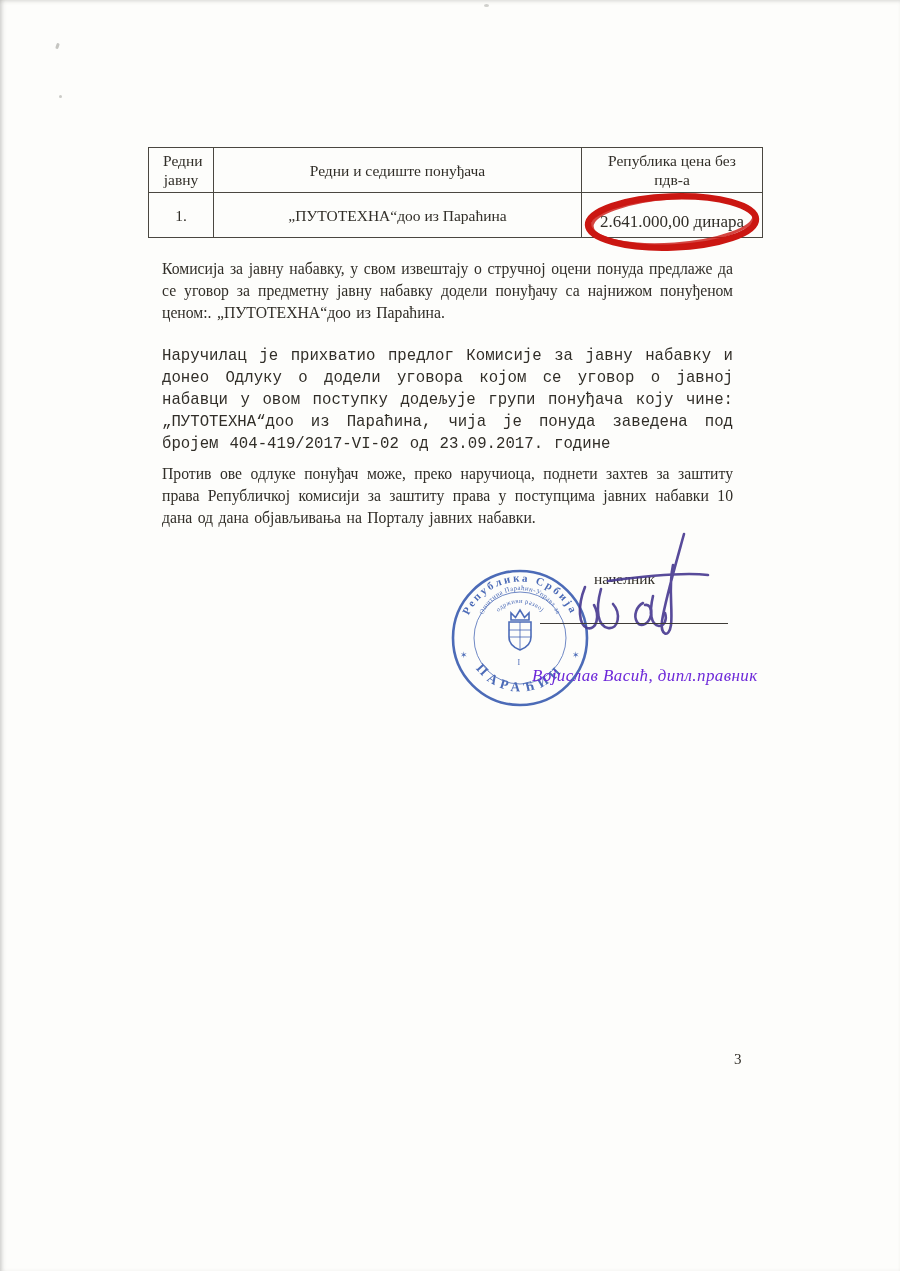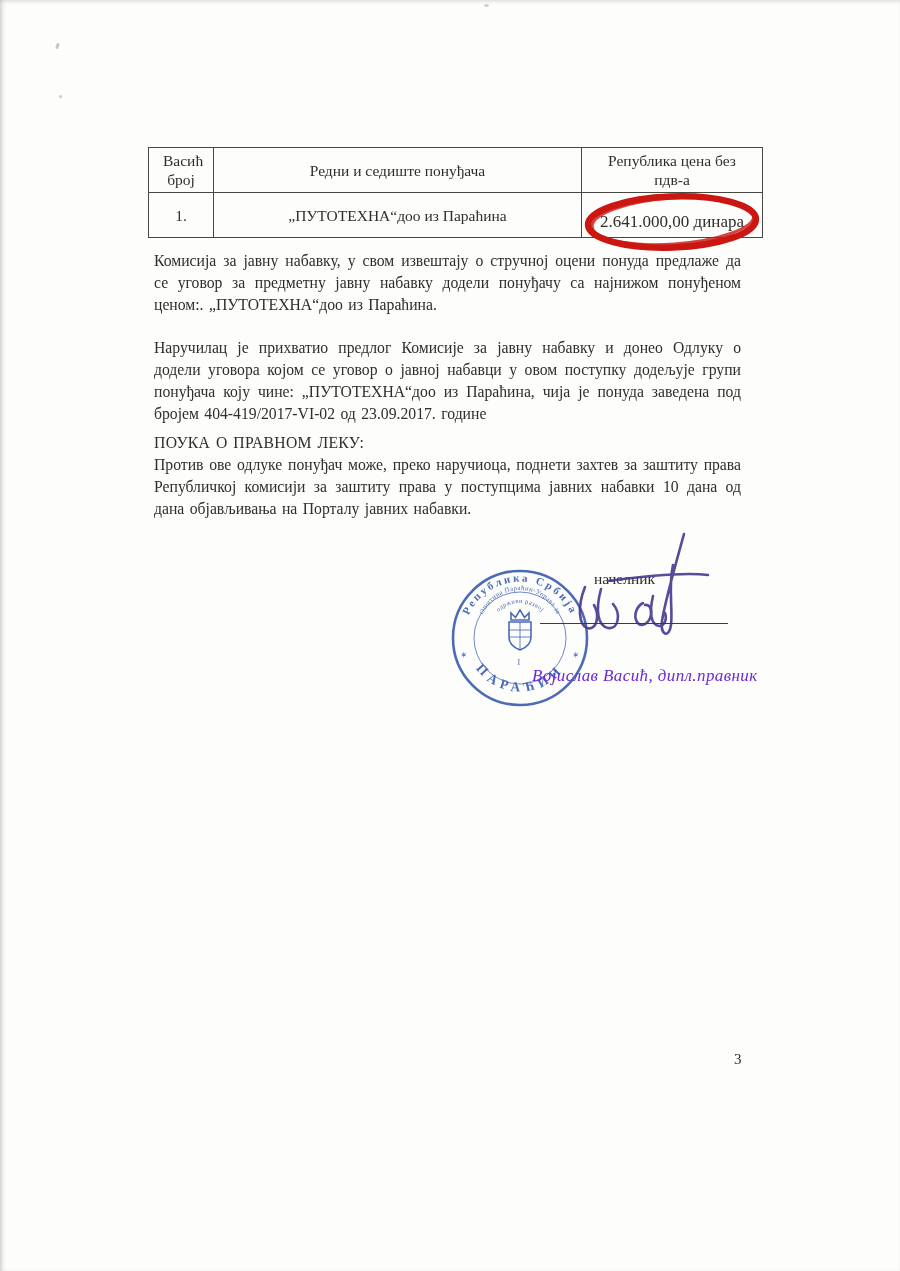--- a/index.html
+++ b/index.html
@@ -25,22 +25,22 @@
     font-size:15.5px;line-height:19px;padding:3px 14px;
   }
   .rank-table thead tr{height:43px;}
   .rank-table tbody tr{height:45px;}
   .rank-table td.price{font-size:17px;padding-top:16px;}
   .red-circle{position:absolute;left:580px;top:188px;filter:blur(.3px);}
   .body-text{
     position:absolute;left:154px;top:250px;width:587px;
     font-size:15.7px;line-height:22px;text-align:justify;word-spacing:1.5px;
   }
-  .body-text p{margin:0;}
-  .p-gap{margin-top:21px !important;}
+  .body-text p{margin:8px;}
+  .p-gap{margin-top:21px !important;font-family:Liberation Mono, monospace;}
   .legal-heading{margin-top:7px !important;letter-spacing:.3px;}
   .sig-role{position:absolute;left:594px;top:570px;font-size:15.5px;}
   .sig-scribble{position:absolute;left:555px;top:525px;filter:blur(.3px);}
   .sig-line{position:absolute;left:540px;top:623px;width:188px;height:0;
     border-top:1.7px solid #3f3c37;}
   .sig-name{position:absolute;left:532px;top:666px;font-style:italic;
     font-size:17px;color:#6d28d9;letter-spacing:.4px;}
   .stamp{position:absolute;left:450px;top:568px;filter:blur(.35px);opacity:.92;}
   .page-number{position:absolute;left:734px;top:1051px;font-size:15px;}
   .speck{position:absolute;background:#8d8d88;}
@@ -59,21 +59,21 @@
 
 
   <table class="rank-table">
     <colgroup>
       <col style="width:65px">
         <col style="width:368px">
         <col style="width:181px">
     </colgroup>
     <thead>
       <tr>
-        <th>Васић број</th>
+        <th>Редни јавну</th>
         <th>Редни и седиште понуђача</th>
         <th>Република цена без пдв-а</th>
       </tr>
     </thead>
     <tbody>
       <tr>
         <td>1.</td>
         <td>„ПУТОТЕХНА“доо из Параћина</td>
         <td class="price">2.641.000,00 динара</td>
       </tr>
@@ -81,21 +81,20 @@
   </table>
 
   <svg class="red-circle" width="192" height="70" viewBox="0 0 192 70">
     <ellipse cx="92" cy="34" rx="84" ry="25.5" fill="none" stroke="#cb1712" stroke-width="6.5" stroke-linecap="round" transform="rotate(-2 92 34)"></ellipse>
     <ellipse cx="93" cy="33" rx="81" ry="23" fill="none" stroke="#cb1712" stroke-width="3" opacity="0.8" transform="rotate(-4 93 33)"></ellipse>
   </svg>
 
   <div class="body-text">
     <p>Комисија за јавну набавку, у свом извештају о стручној оцени понуда предлаже да се уговор за предметну јавну набавку додели понуђачу са најнижом понуђеном ценом:. „ПУТОТЕХНА“доо из Параћина.</p>
     <p class="p-gap">Наручилац је прихватио предлог Комисије за јавну набавку и донео Одлуку о додели уговора којом се уговор о јавној набавци у овом поступку додељује групи понуђача коју чине: „ПУТОТЕХНА“доо из Параћина, чија је понуда заведена под бројем 404-419/2017-VI-02 од 23.09.2017. године</p>
-    <p class="legal-heading">ПОУКА О ПРАВНОМ ЛЕКУ:</p>
     <p>Против ове одлуке понуђач може, преко наручиоца, поднети захтев за заштиту права Републичкој комисији за заштиту права у поступцима јавних набавки 10 дана од дана објављивања на Порталу јавних набавки.</p>
   </div>
 
   <svg class="stamp" width="140" height="140" viewBox="-70 -70 140 140">
     <defs>
       <path id="arcTop" d="M-55,-10 A55.8,55.8 0 0 1 55,-10"></path>
       <path id="arcBottom" d="M-52,14 A54,54 0 0 0 52,14"></path>
       <path id="arcInner1" d="M-40,-8 A40,40 0 0 1 40,-8"></path>
       <path id="arcInner2" d="M-31,-4 A31,31 0 0 1 31,-4"></path>
     </defs>

